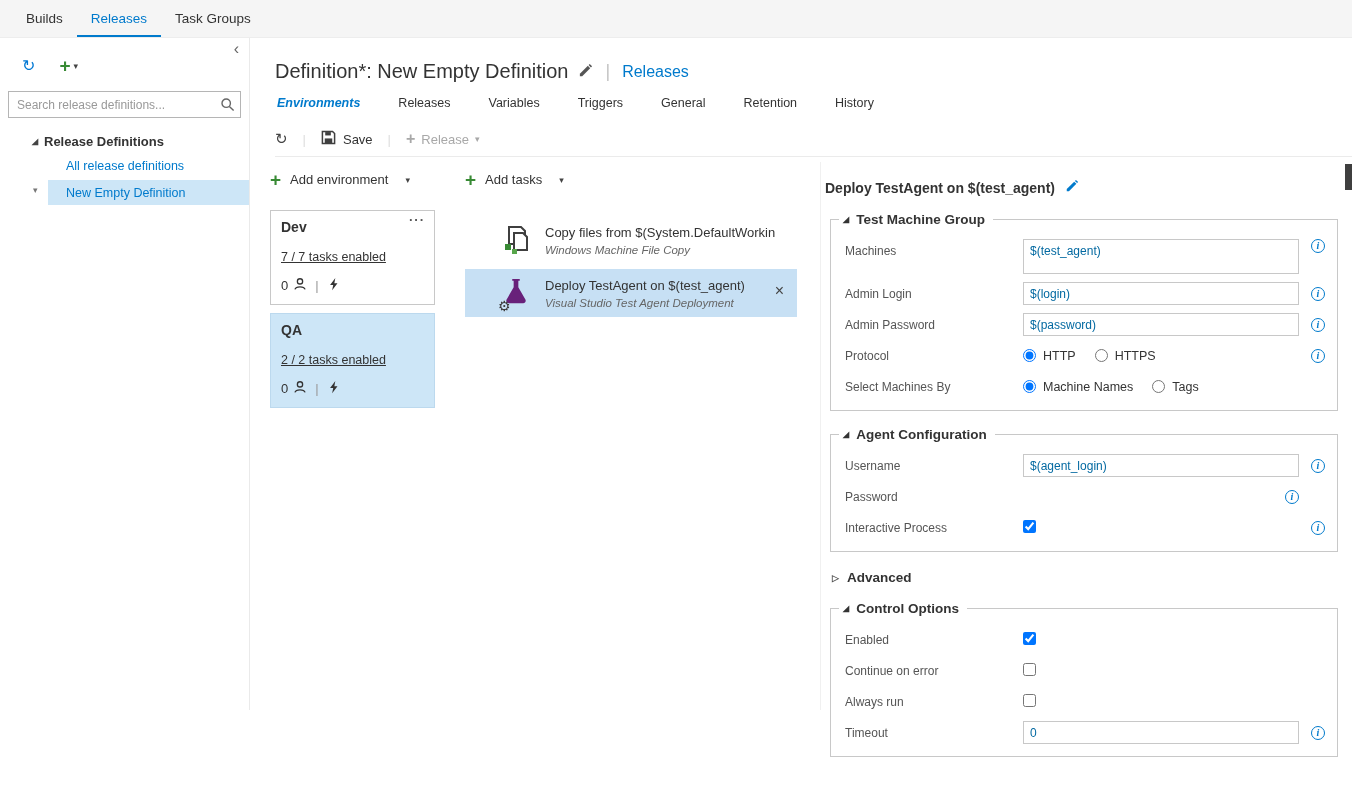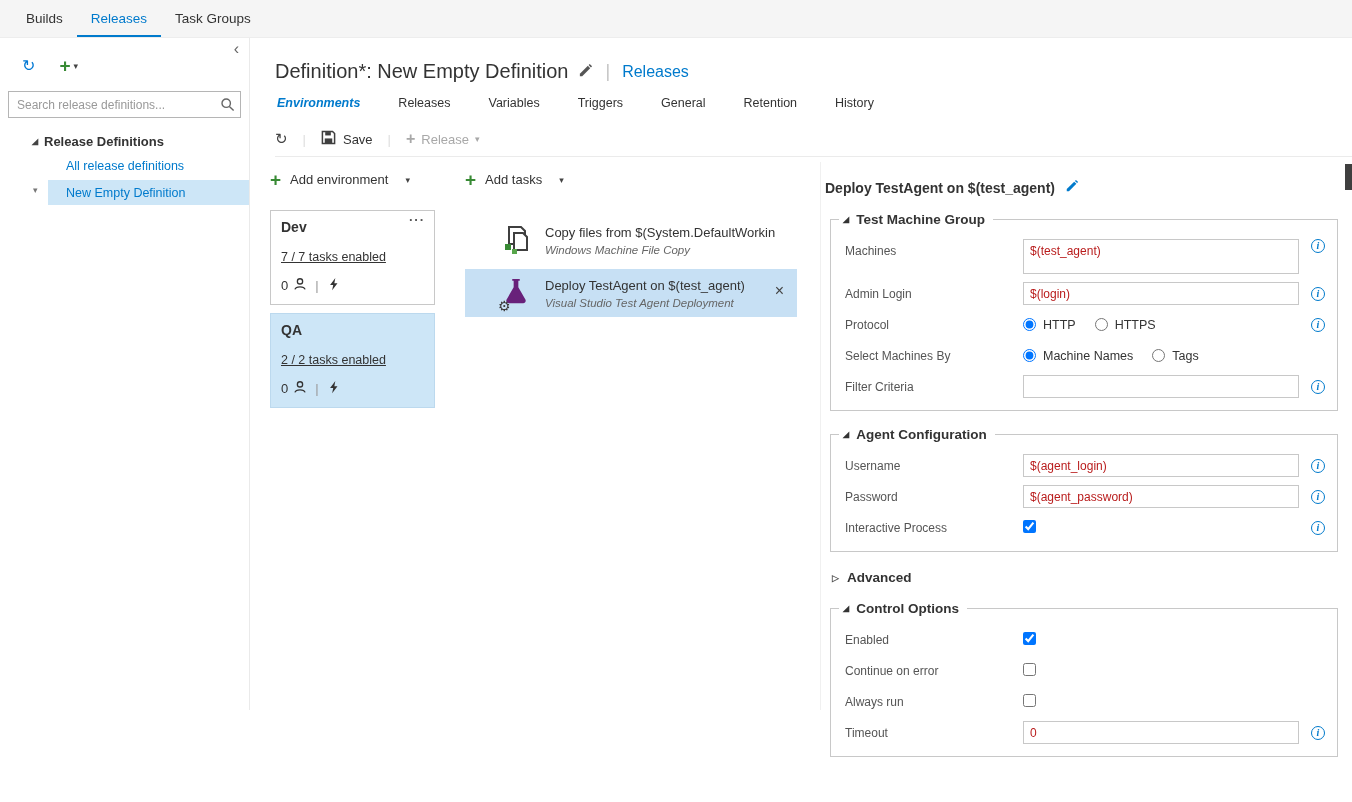--- a/index.html
+++ b/index.html
@@ -92,21 +92,21 @@
   .detail-title { display:flex; align-items:center; gap:10px; font-size:14px; font-weight:bold; margin:17px 0 0 4px; }
   fieldset.section { border:1px solid #c8c8c8; margin:16px 6px 0 9px; padding:4px 12px 12px 14px; }
   fieldset.section legend { font-size:13.5px; font-weight:bold; padding:0 8px 0 4px; margin-left:-6px;
                             display:flex; align-items:center; gap:7px; }
   .tri-exp { font-size:8px; color:#333; }
   .tri-col { font-size:9px; color:#555; }
   .frow { display:grid; grid-template-columns:178px 1fr 26px; align-items:center; margin-top:8px; min-height:23px; }
   .frow.top { align-items:start; }
   .flabel { font-size:12px; color:#555; }
   .frow.top .flabel { padding-top:5px; }
-  .finput { width:100%; height:23px; border:1px solid #c8c8c8; padding:2px 6px; font-size:12px; color:#b91c1c;
+  .finput { width:100%; height:23px; border:1px solid #c8c8c8; padding:2px 6px; font-size:12px; color:#0369a1;
             font-family:inherit; outline:none; }
   textarea.finput { height:35px; resize:none; padding-top:4px; }
   .ficon { justify-self:end; }
   .info-icon { width:14px; height:14px; border:1px solid #007acc; border-radius:50%; color:#007acc;
                display:inline-block; text-align:center; font:italic bold 10px/12px "Liberation Serif", serif; cursor:pointer; }
   .info-icon::before { content:"i"; }
   .radio-group { display:flex; align-items:center; gap:5px; }
   .radio-group label { font-size:12.5px; color:#333; cursor:pointer; }
   .radio-group .second { margin-left:14px; }
   input[type=radio], input[type=checkbox] { width:13px; height:13px; margin:0 2px 0 0; cursor:pointer; }
@@ -311,20 +311,25 @@
           <textarea class="finput" style="">$(test_agent)</textarea>
           <span class="ficon info-icon"></span>
         </div>
 
         <div class="frow">
           <span class="flabel">Admin Login</span>
           <input class="finput" type="text" value="$(login)" style="">
           <span class="ficon info-icon"></span>
         </div>
 
+        <div class="frow">
+          <span class="flabel">Admin Password</span>
+          <input class="finput" type="text" value="$(password)" style="">
+          <span class="ficon info-icon"></span>
+        </div>
 
         <div class="frow">
           <span class="flabel">Protocol</span>
           <span class="radio-group">
             <input type="radio" name="protocol" checked="" style="">
             <label>HTTP</label>
             <input type="radio" name="protocol" class="second" style="">
             <label>HTTPS</label>
           </span>
           <span class="ficon info-icon"></span>
@@ -334,42 +339,36 @@
           <span class="flabel">Select Machines By</span>
           <span class="radio-group">
             <input type="radio" name="selectby" checked="" style="">
             <label>Machine Names</label>
             <input type="radio" name="selectby" class="second" style="">
             <label>Tags</label>
           </span>
           <span></span>
         </div>
 
-        <div class="frow">
-          <span class="flabel">Filter Criteria</span>
-          <input class="finput" type="text" value="" style="">
-          <span class="ficon info-icon"></span>
-        </div>
       </fieldset>
 
       <fieldset class="section">
         <legend>
           <span class="tri-exp">◢</span>
           <span>Agent Configuration</span>
         </legend>
 
         <div class="frow">
           <span class="flabel">Username</span>
           <input class="finput" type="text" value="$(agent_login)" style="">
           <span class="ficon info-icon"></span>
         </div>
 
         <div class="frow">
           <span class="flabel">Password</span>
-          <input class="finput" type="text" value="$(agent_password)" style="">
           <span class="ficon info-icon"></span>
         </div>
 
         <div class="frow">
           <span class="flabel">Interactive Process</span>
           <span><input type="checkbox" checked="" style=""></span>
           <span class="ficon info-icon"></span>
         </div>
       </fieldset>
 

